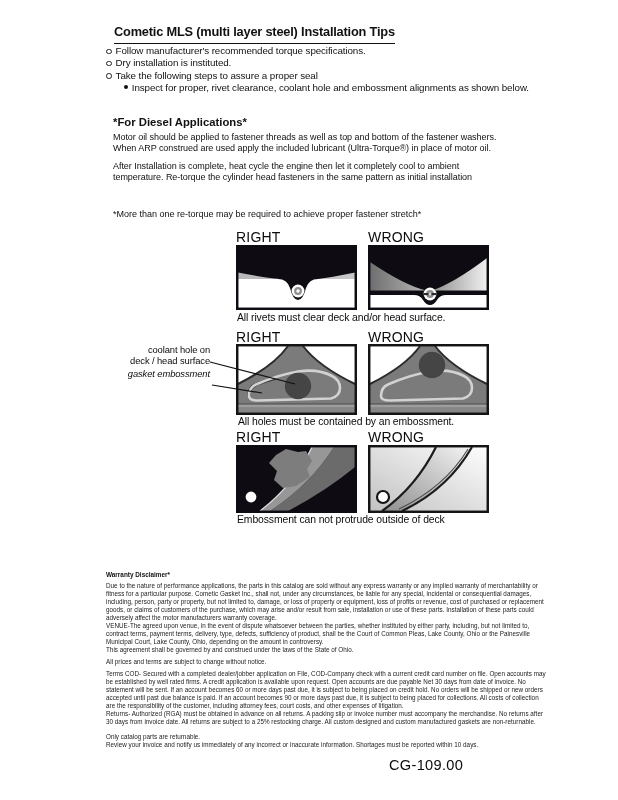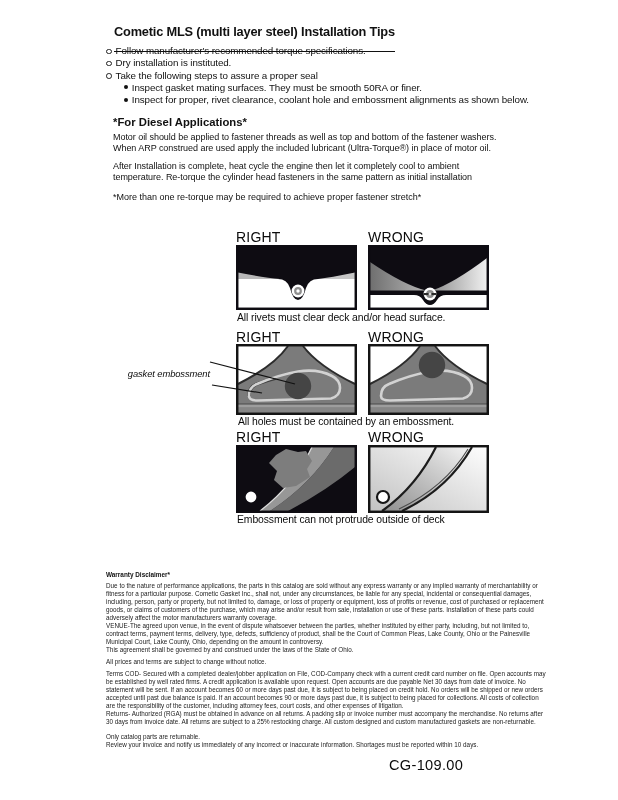--- a/index.html
+++ b/index.html
@@ -1,35 +1,35 @@
 <!DOCTYPE html>
 <html><head>
 <meta charset="utf-8">
 <style>
   html,body{margin:0;padding:0;background:#ffffff;}
   #page{position:relative;width:618px;height:800px;background:#ffffff;overflow:hidden;
         font-family:"Liberation Sans",sans-serif;color:#111;}
   .abs{position:absolute;}
   
   .doc-title{left:114px;top:24px;font-size:12.8px;font-weight:bold;letter-spacing:-0.2px;
-             border-bottom:1.6px solid #111;padding-bottom:12px;white-space:nowrap;}
+             border-bottom:1.6px solid #111;padding-bottom:4px;white-space:nowrap;}
   .tips{left:106px;top:45px;}
   .bullet-row{display:flex;align-items:flex-start;line-height:12.3px;font-size:9.8px;
               letter-spacing:-0.1px;white-space:nowrap;}
   .bullet-row.sub{margin-left:18px;}
   .m-open{flex:0 0 auto;width:3.6px;height:3.6px;border:1px solid #222;border-radius:50%;
           margin:3.6px 4px 0 0;}
   .m-fill{flex:0 0 auto;width:4.2px;height:4.2px;background:#111;border-radius:50%;
           margin:3.4px 3.6px 0 0;}
   
   .sec-heading{left:113px;top:116px;font-size:11.3px;font-weight:bold;white-space:nowrap;}
   .body-lines{font-size:9px;line-height:10.5px;letter-spacing:-0.05px;white-space:nowrap;}
   .p1{left:113px;top:132px;}
   .p2{left:113px;top:161px;}
-  .note{left:113px;top:192px;font-size:9px;white-space:nowrap;}
+  .note{left:113px;top:209px;font-size:9px;white-space:nowrap;}
   
   .fig-label{width:121px;text-align:left;font-size:14px;letter-spacing:0.2px;color:#0b0b0b;}
   .fig-caption{font-size:10.4px;letter-spacing:-0.1px;white-space:nowrap;color:#0b0b0b;}
   .fig-caption div{line-height:11.4px;}
   .callout{width:170px;text-align:right;font-size:9.4px;line-height:11px;letter-spacing:-0.1px;
            color:#0b0b0b;}
   svg.figbox{display:block;}
   
   .warr-heading{left:106px;top:571px;font-size:6.4px;font-weight:bold;}
   .warr{font-size:6.3px;line-height:7.9px;letter-spacing:0.02px;color:#222;white-space:nowrap;}
@@ -54,24 +54,20 @@
       <span class="m-open"></span>
       <span>Follow manufacturer's recommended torque specifications.</span>
     </div>
     <div class="bullet-row">
       <span class="m-open"></span>
       <span>Dry installation is instituted.</span>
     </div>
     <div class="bullet-row">
       <span class="m-open"></span>
       <span>Take the following steps to assure a proper seal</span>
-    </div>
-    <div class="bullet-row sub">
-      <span class="m-fill"></span>
-      <span>Inspect gasket mating surfaces.  They must be smooth 50RA or finer.</span>
     </div>
     <div class="bullet-row sub">
       <span class="m-fill"></span>
       <span>Inspect for proper, rivet clearance, coolant hole and embossment alignments as shown below.</span>
     </div>
   </div>
 
   <div class="abs sec-heading">*For Diesel Applications*</div>
   <div class="abs body-lines p1">
       <div>Motor oil should be applied to fastener threads as well as top and bottom of the fastener washers.</div>
@@ -146,20 +142,24 @@
     <path d="M52,2 Q38,22 2,40" fill="none" stroke="#2c2c2c" stroke-width="2"></path>
     <path d="M67,2 Q82,22 119,40" fill="none" stroke="#2c2c2c" stroke-width="2"></path>
     <rect x="2" y="60" width="117" height="3.5" fill="#9d9d9d"></rect>
     <rect x="2" y="63.5" width="117" height="5.5" fill="#868686"></rect>
     <line x1="2" y1="60" x2="119" y2="60" stroke="#4a4a4a" stroke-width="1"></line>
     <path d="M13,52 Q13,43 21,40 Q42,31 62,27.5 Q82,24.5 96,32 Q104,36 104,44 Q104,52 95,54.5 L22,56.5 Q13,56.5 13,52 Z" fill="none" stroke="#d2d2d2" stroke-width="2.6"></path>
     <circle cx="64" cy="21" r="13.2" fill="#454545"></circle>
     <rect x="1.2" y="1.2" width="118.6" height="68.6" fill="none" stroke="#141414" stroke-width="2.5"></rect>
   </svg>
 
+  <div class="abs callout" style="left:40px;top:344px;">
+      <div>coolant hole on</div>
+      <div>deck / head surface</div>
+    </div>
   <div class="abs callout" style="left:40px;top:368px;font-style:italic;">gasket embossment</div>
 
   <svg class="abs" style="left:205px;top:355px;" width="100" height="45" viewBox="0 0 100 45">
     <line x1="5" y1="7" x2="90" y2="29" stroke="#111" stroke-width="1.2"></line>
     <line x1="7" y1="30" x2="57" y2="38" stroke="#111" stroke-width="1.2"></line>
   </svg>
 
   <div class="abs fig-caption" style="left:238px;top:416px;">All holes must be contained by an embossment.</div>
 
   <div class="abs fig-label" style="left:236px;top:429px;">RIGHT</div>

